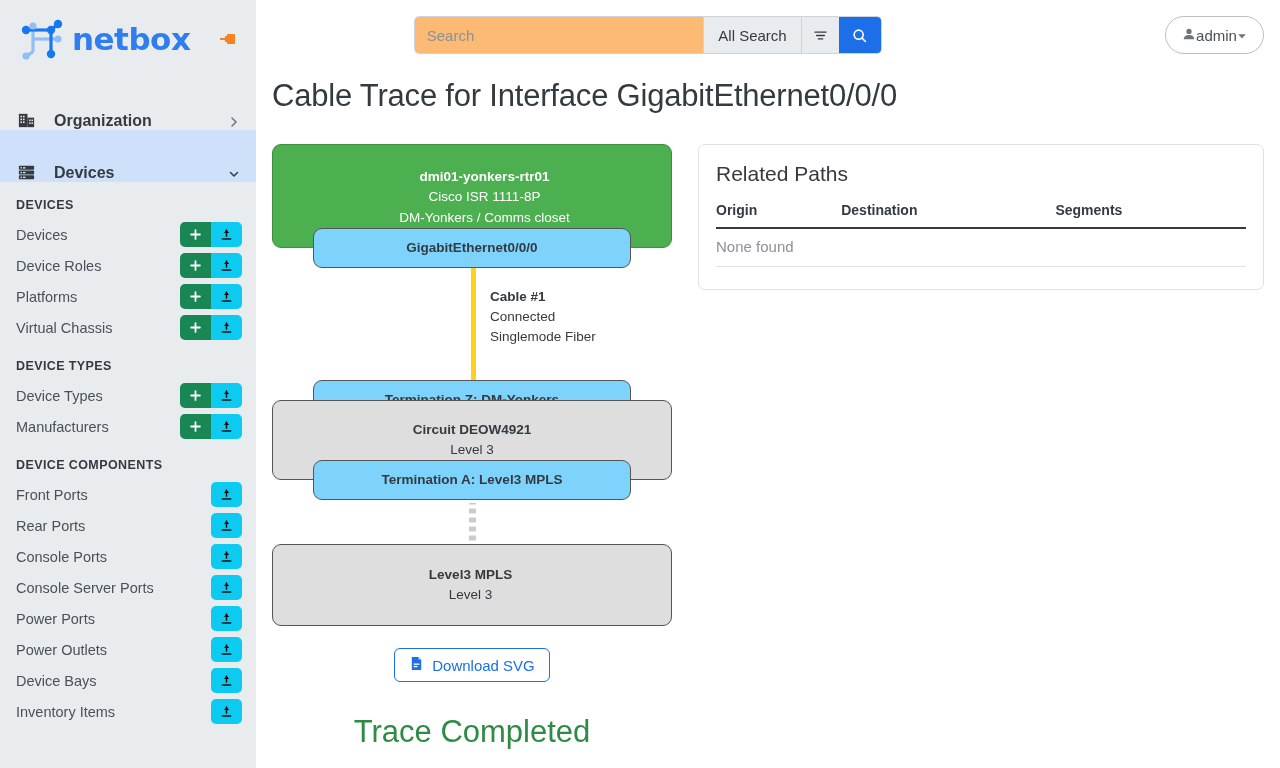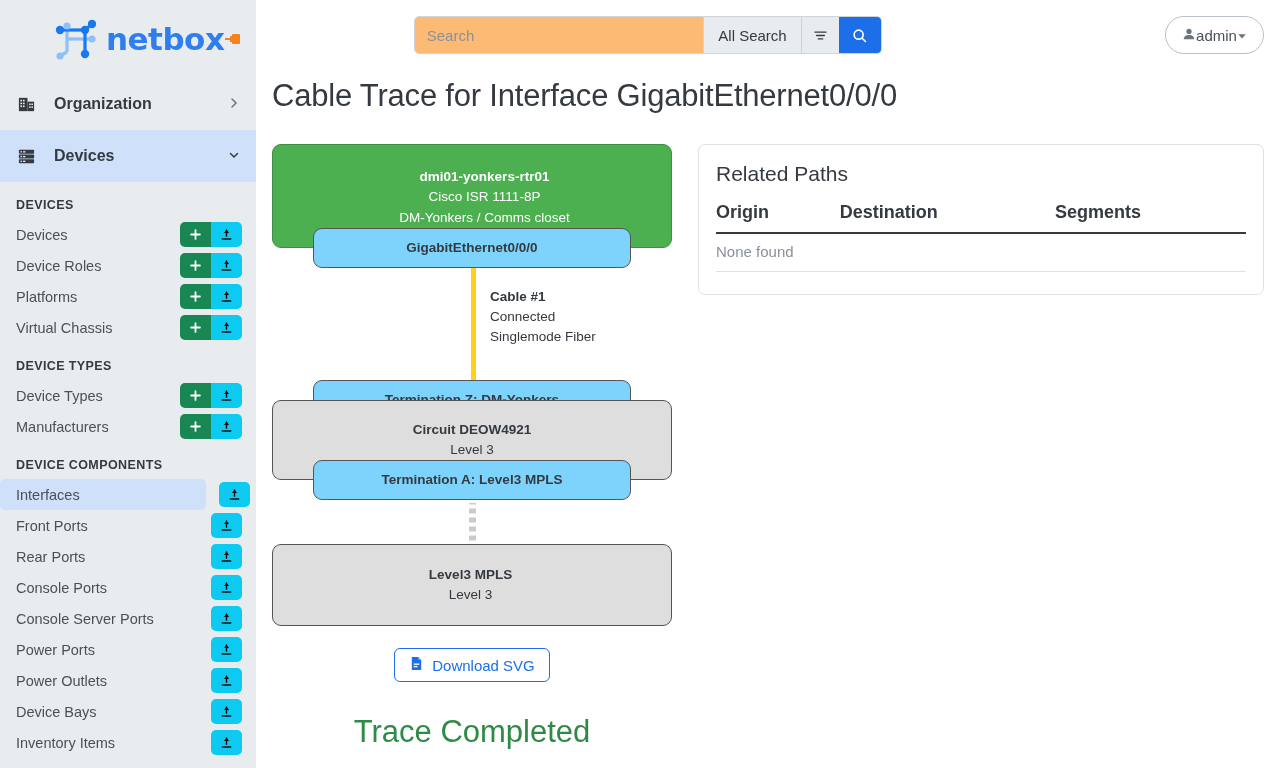--- a/index.html
+++ b/index.html
@@ -19,36 +19,35 @@
   #sidebar {
     width: 256px; min-width: 256px; height: 768px;
     background: #e9ecef;
     overflow: hidden;
     position: relative;
   }
   .brand-row {
     height: 78px;
     display: flex; align-items: center;
     padding: 0 16px 0 18px;
-    margin-left: 34px;
   }
   .brand-logo { width: 48px; height: 48px; flex: 0 0 48px; }
   .brand-word {
     font-size: 31px; font-weight: 700; color: #2f7ef0;
     letter-spacing: -0.5px; margin-left: 6px;
     font-family: "DejaVu Sans", sans-serif;
   }
   .pin-btn {
     margin-left: auto; width: 22px; height: 22px;
     display: flex; align-items: center; justify-content: center;
     cursor: pointer; background: none; border: none; padding: 0;
   }
 
   .nav-group {
-    display: flex; align-items: center;
+    display: flex; align-items: flex-end;
     height: 52px; padding: 0 16px 0 14px;
     cursor: pointer;
     font-size: 16px; font-weight: 700; color: #343a40;
   }
   .nav-group .gicon { width: 24px; flex: 0 0 24px; display: flex; align-items: center; justify-content: center; }
   .nav-group .glabel { margin-left: 16px; }
   .nav-group .chev { margin-left: auto; color: #6c757d; font-size: 13px; line-height: 1; }
   .nav-group.active { background: #cfe0fb; }
 
   .nav-section {
@@ -206,21 +205,21 @@
   
   .rp-col { flex: 1 1 auto; }
   .card {
     border: 1px solid #dee2e6; border-radius: 7px;
     background: #fff; padding: 17px 17px 22px 17px;
     width: 566px;
   }
   .card-title { font-size: 21px; font-weight: 400; color: #343a40; margin-bottom: 16px; }
   table.rp { width: 100%; border-collapse: collapse; }
   table.rp th {
-    text-align: left; font-size: 18px; font-weight: 700; color: #343a40;
+    text-align: left; font-size: 14px; font-weight: 700; color: #343a40;
     padding: 0 8px 9px 0; border-bottom: 2px solid #343a40;
   }
   table.rp td {
     font-size: 15px; color: #8b9199; padding: 9px 8px 11px 0;
     border-bottom: 1px solid #dee2e6;
   }
 </style>
 </head>
 <body>
 
@@ -436,34 +435,20 @@
                 <g stroke="#111" stroke-width="1.8" stroke-linecap="round">
                   <line x1="8" y1="2.5" x2="8" y2="10"></line>
                   <line x1="2.8" y1="13.6" x2="13.2" y2="13.6"></line>
                 </g>
                 <path d="M4.6 6.2 L8 2.4 L11.4 6.2 Z" fill="#111"></path>
               </svg>
             </button>
           </div>
         </div>
         <div class="nav-section">DEVICE COMPONENTS</div>
-        <div class="nav-item selected">
-          <span class="ni-label">Interfaces</span>
-          <div class="btn-pair only-import">
-            <button class="mini-btn mini-imp">
-              <svg viewBox="0 0 16 16" width="13" height="13">
-                <g stroke="#111" stroke-width="1.8" stroke-linecap="round">
-                  <line x1="8" y1="2.5" x2="8" y2="10"></line>
-                  <line x1="2.8" y1="13.6" x2="13.2" y2="13.6"></line>
-                </g>
-                <path d="M4.6 6.2 L8 2.4 L11.4 6.2 Z" fill="#111"></path>
-              </svg>
-            </button>
-          </div>
-        </div>
         <div class="nav-item">
           <span class="ni-label">Front Ports</span>
           <div class="btn-pair only-import">
             <button class="mini-btn mini-imp">
               <svg viewBox="0 0 16 16" width="13" height="13">
                 <g stroke="#111" stroke-width="1.8" stroke-linecap="round">
                   <line x1="8" y1="2.5" x2="8" y2="10"></line>
                   <line x1="2.8" y1="13.6" x2="13.2" y2="13.6"></line>
                 </g>
                 <path d="M4.6 6.2 L8 2.4 L11.4 6.2 Z" fill="#111"></path>

